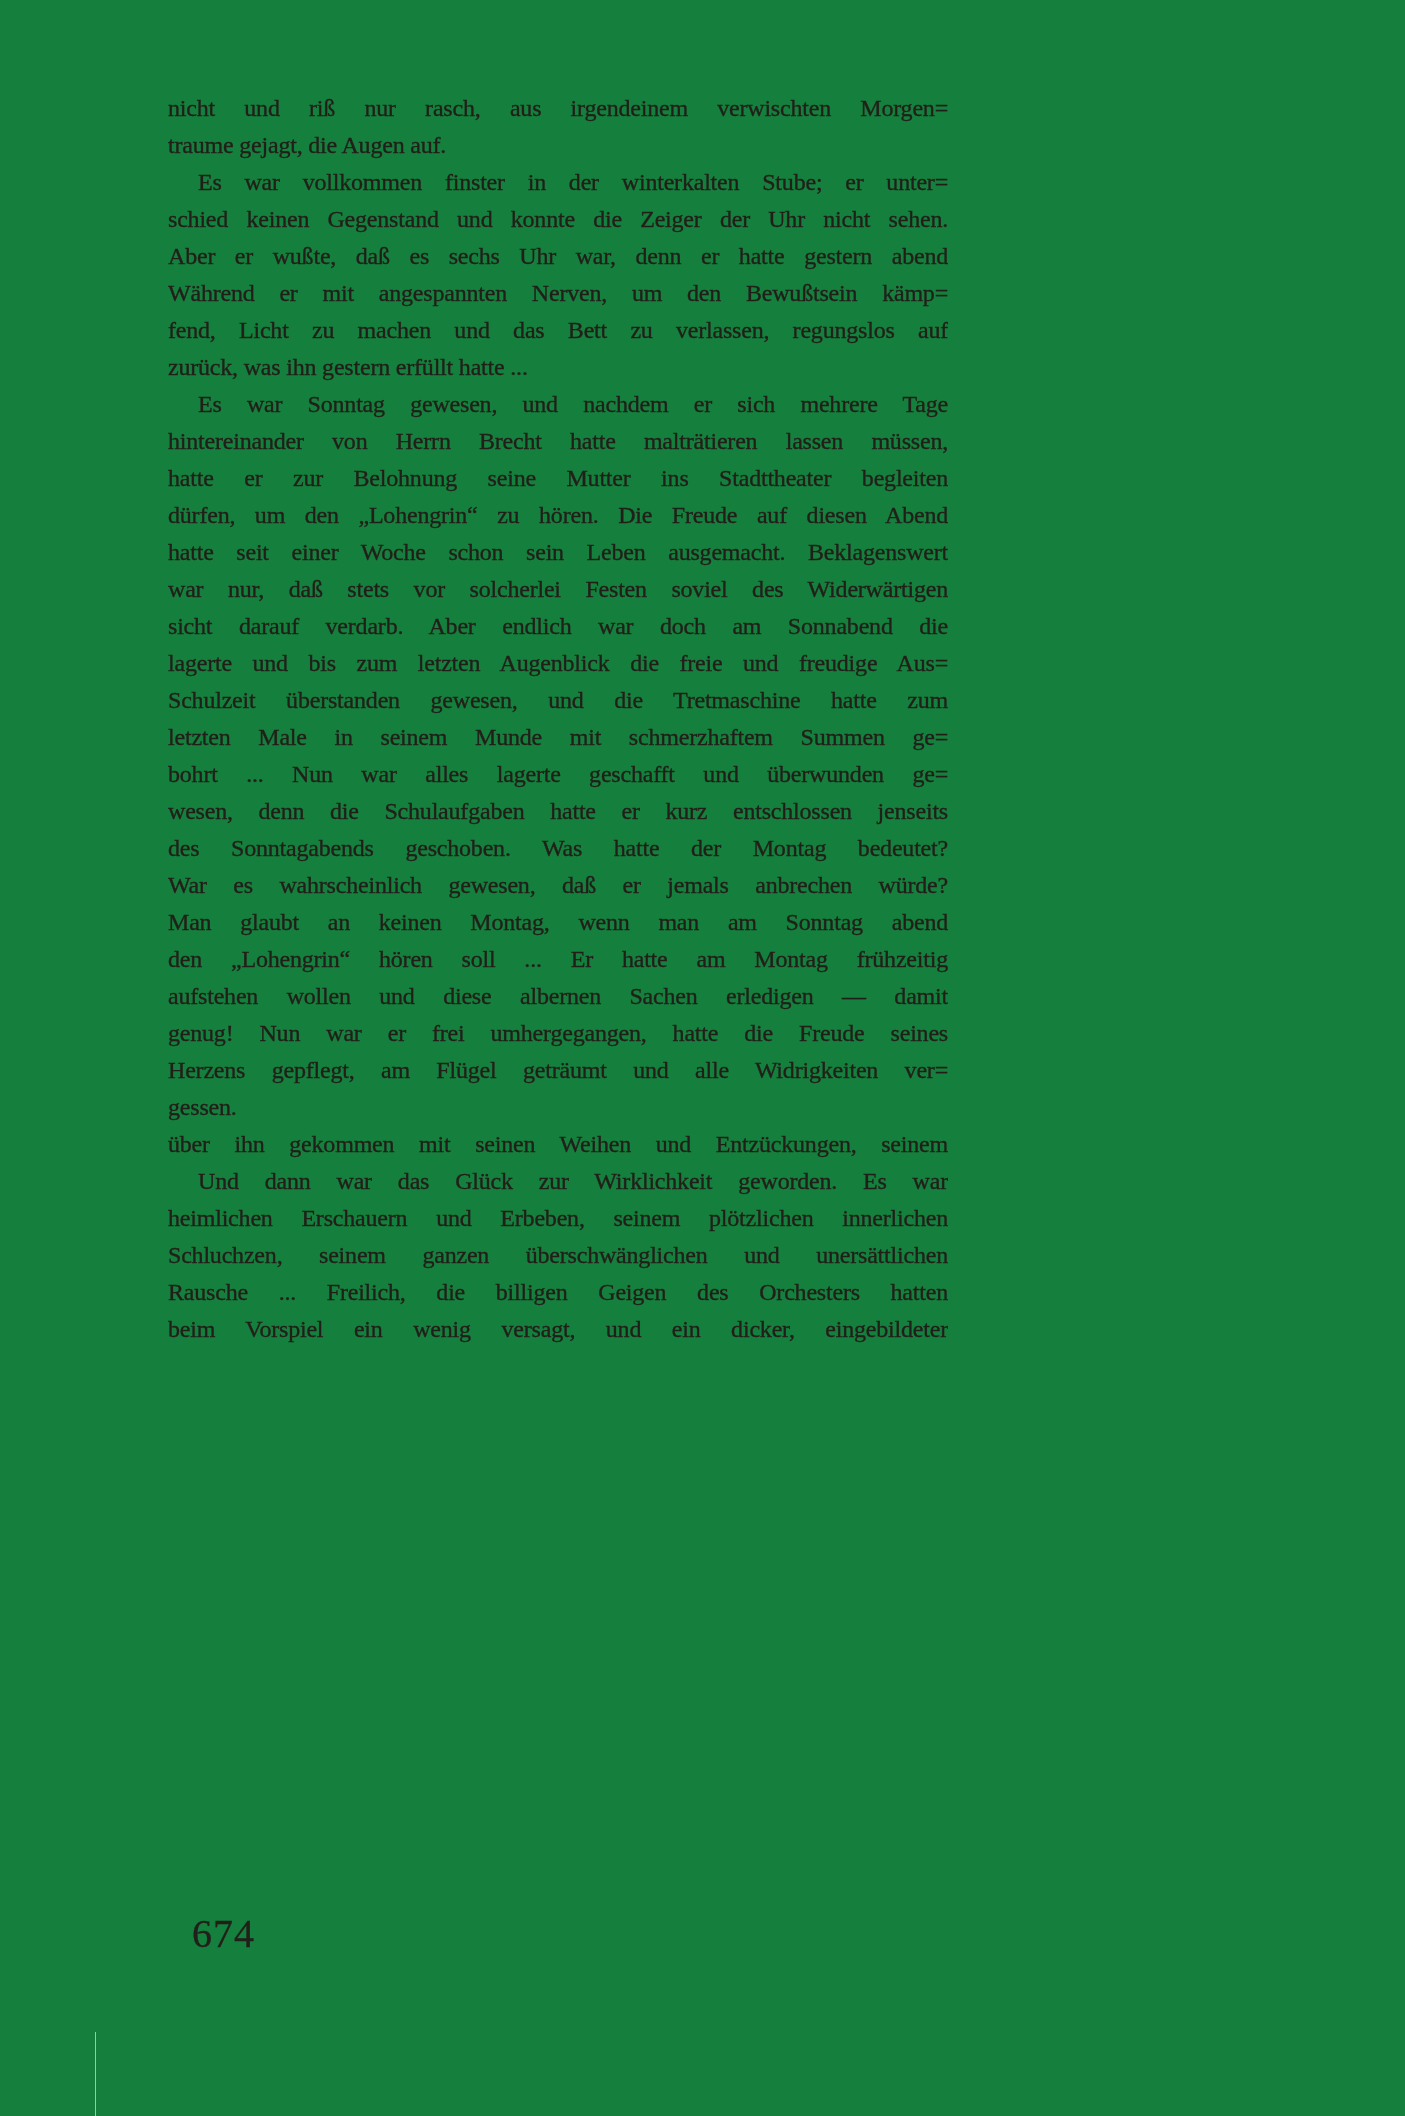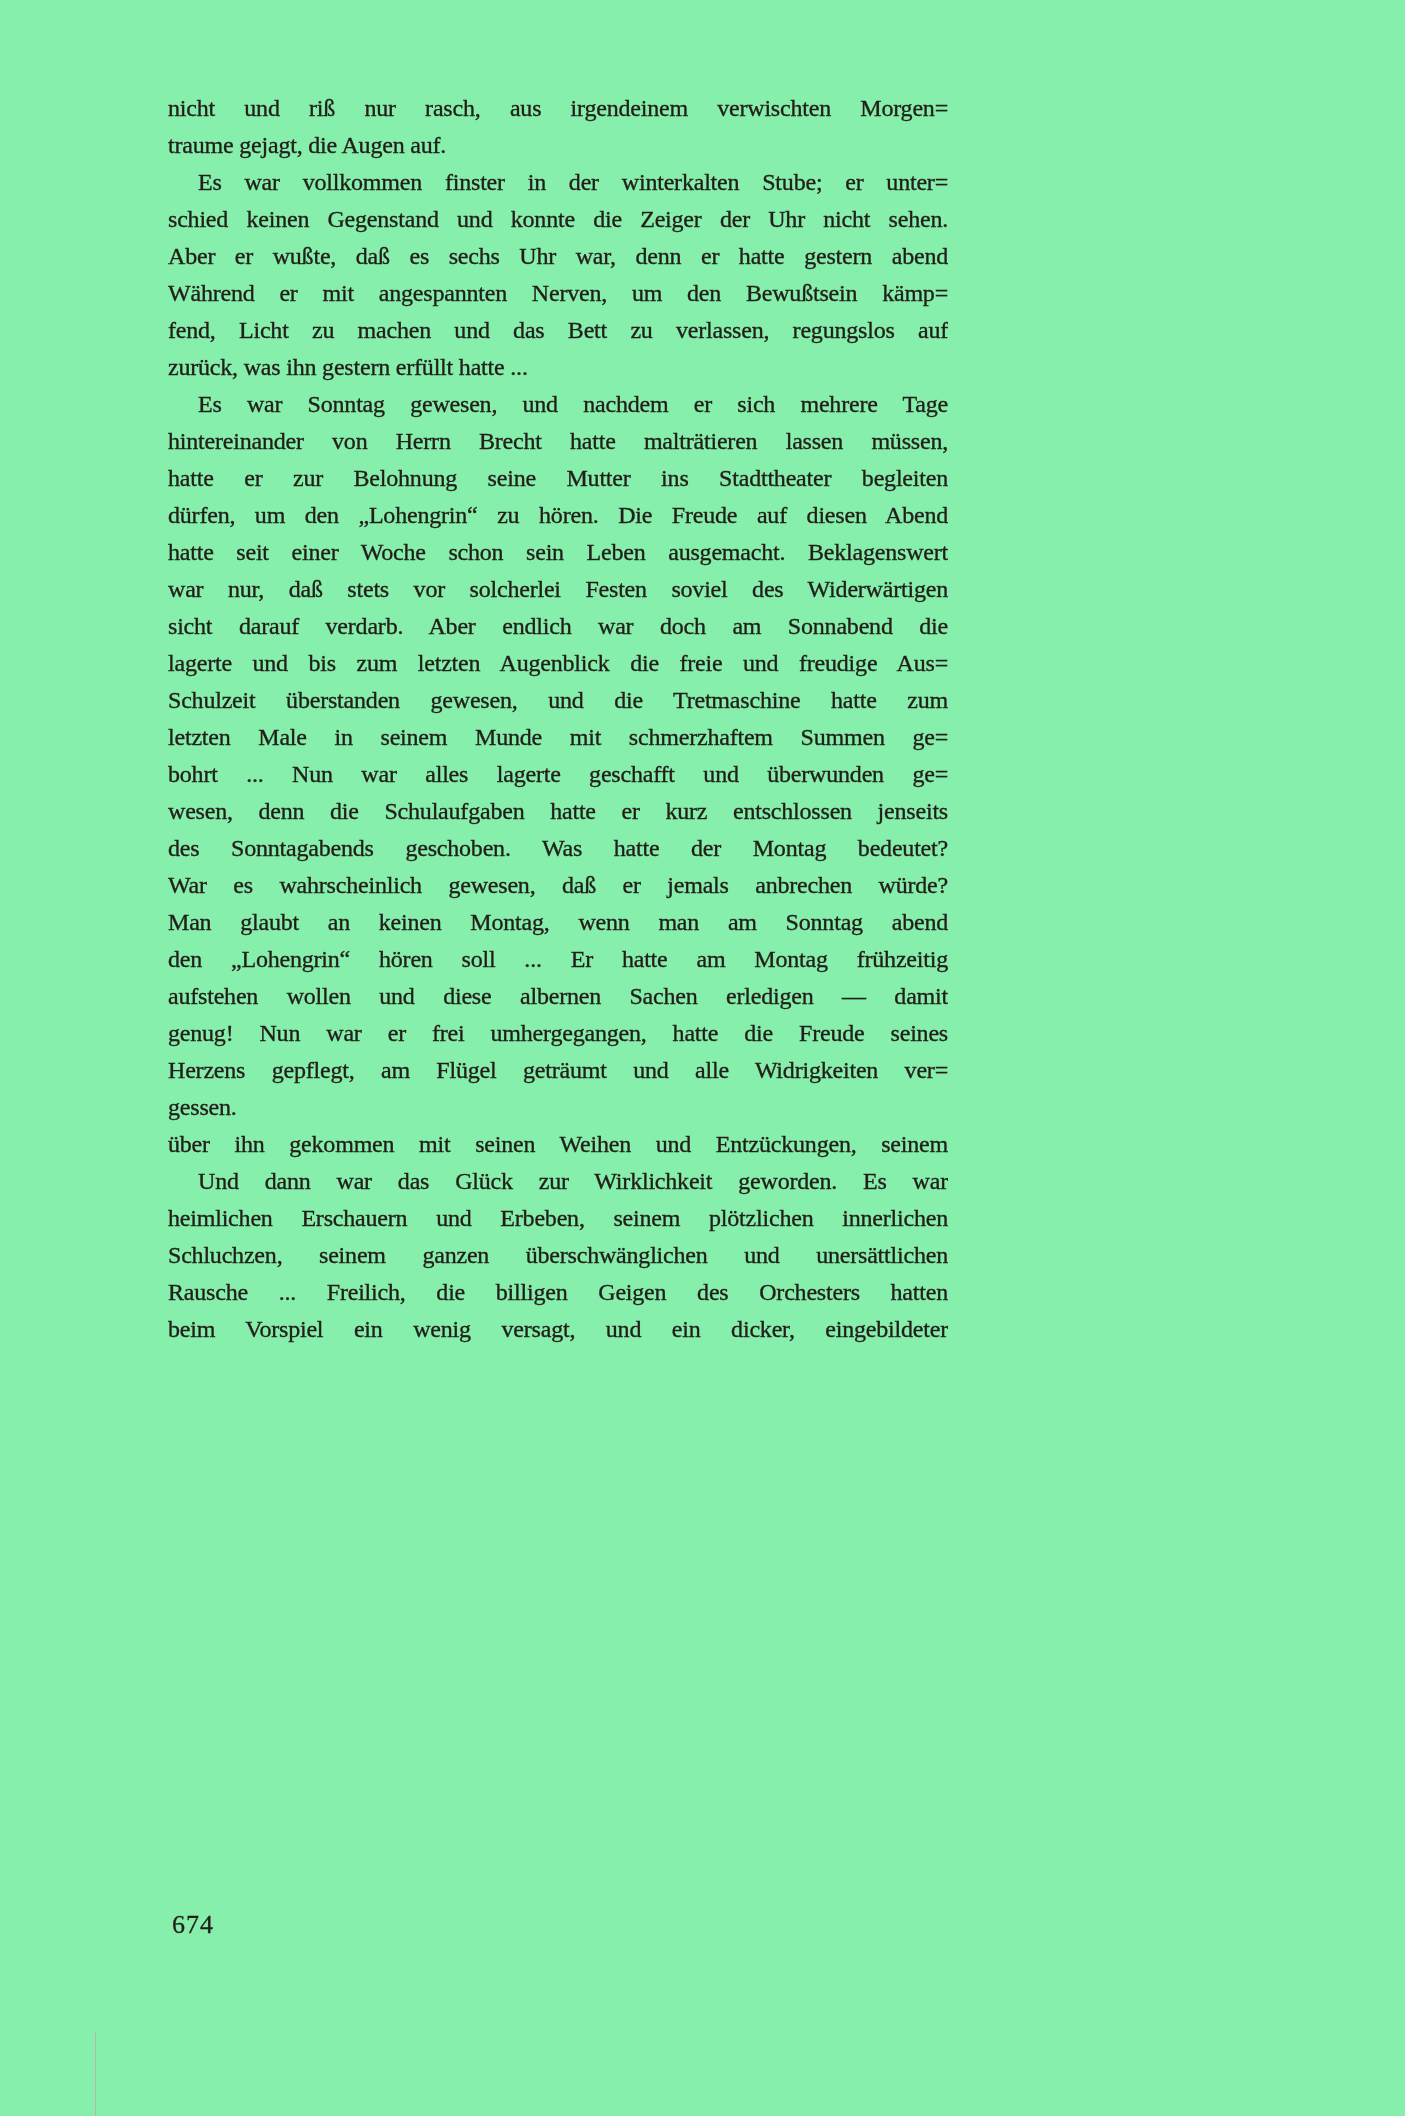--- a/index.html
+++ b/index.html
@@ -38,41 +38,41 @@
   }
   .line.para-end {
     text-align: right;
     text-align-last: left;
   }
   .line.indent {
     text-indent: 30px;
   }
   .folio {
     position: absolute;
-    left: 172px;
+    left: 192px;
     top: 1910px;
-    font-size: 26px;
+    font-size: 40px;
     letter-spacing: 1px;
     color: #221e19;
     font-family: Liberation Serif, serif;
     -webkit-text-stroke: 0.3px #221e19;
   }
   .scan-artifact {
     position: absolute;
     left: 95px;
     top: 2032px;
     width: 1px;
     height: 84px;
     background: #b9b6ae;
   }
 </style>
 </head>
 <body>
 
-<div class="page" style="background: #86efac; color: rgb(34, 30, 25);">
+<div class="page" style="background: #15803d; color: rgb(34, 30, 25);">
   <div class="text-block">
       <div class="line">nicht und riß nur rasch, aus irgendeinem verwischten Morgen=</div>
       <div class="line para-end">traume gejagt, die Augen auf.</div>
       <div class="line indent">Es war vollkommen finster in der winterkalten Stube; er unter=</div>
       <div class="line">schied keinen Gegenstand und konnte die Zeiger der Uhr nicht sehen.</div>
       <div class="line">Aber er wußte, daß es sechs Uhr war, denn er hatte gestern abend</div>
       <div class="line">Während er mit angespannten Nerven, um den Bewußtsein kämp=</div>
       <div class="line">fend, Licht zu machen und das Bett zu verlassen, regungslos auf</div>
       <div class="line para-end">zurück, was ihn gestern erfüllt hatte ...</div>
       <div class="line indent">Es war Sonntag gewesen, und nachdem er sich mehrere Tage</div>

